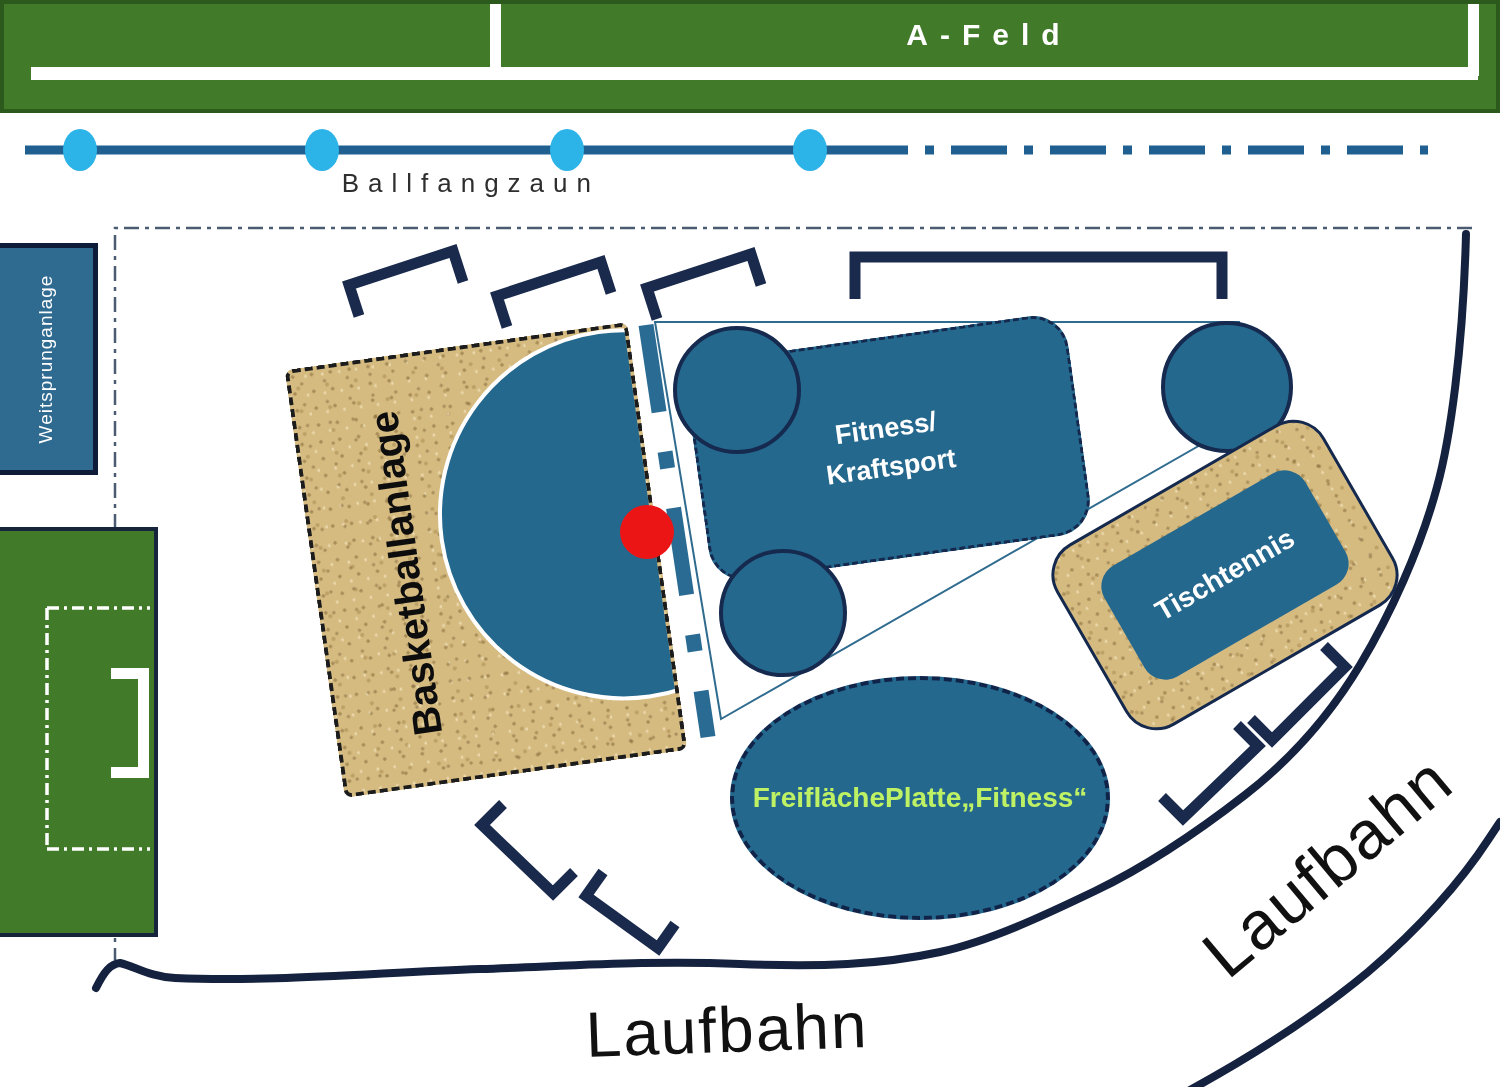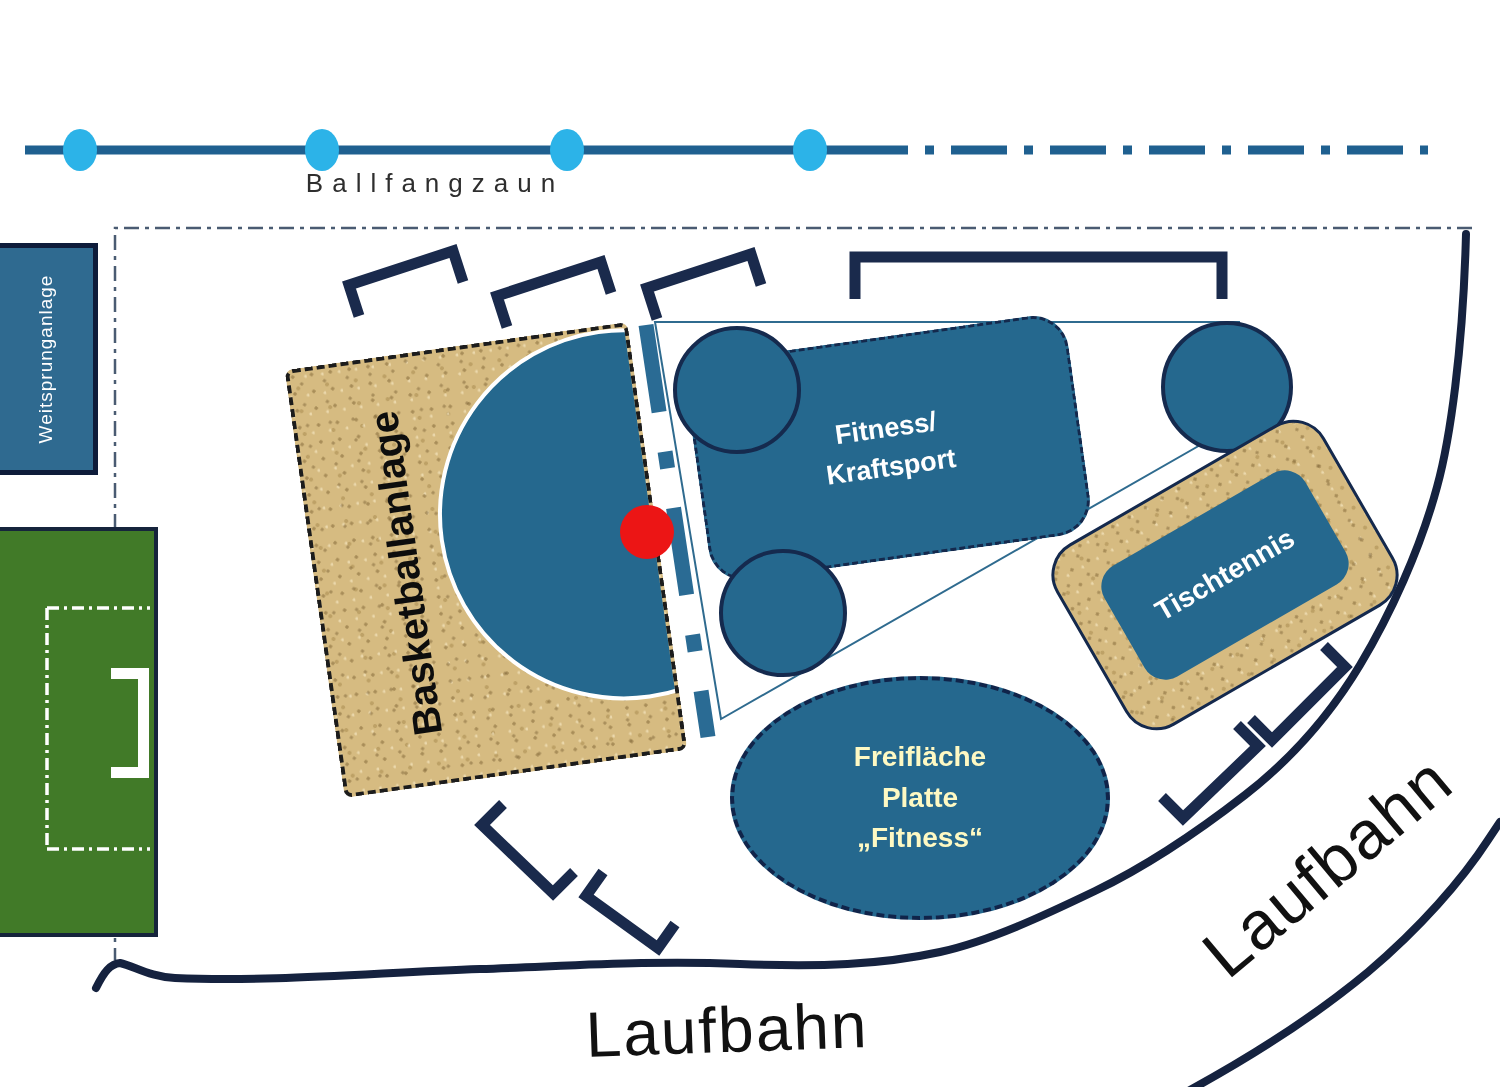--- a/index.html
+++ b/index.html
@@ -11,21 +11,21 @@
 
   
   .banner{left:0;top:0;width:1500px;height:113px;background:#417a28;
           border:4px solid #2c5a1d;box-sizing:border-box;z-index:2;}
   .banner-hline{left:27px;top:63px;width:1447px;height:13px;background:#ffffff;}
   .banner-vline1{left:486px;top:0;width:11px;height:70px;background:#ffffff;}
   .banner-vline2{left:1464px;top:0;width:11px;height:72px;background:#ffffff;}
   .banner-title{left:820px;top:14px;width:330px;text-align:center;color:#ffffff;
         font-size:30px;font-weight:bold;letter-spacing:12px;white-space:nowrap;}
 
-  .fence-label{left:270px;top:168px;width:330px;text-align:center;color:#2e2e2e;
+  .fence-label{left:270px;top:168px;width:330px;text-align:right;color:#2e2e2e;
         font-size:26px;letter-spacing:9px;z-index:2;white-space:nowrap;}
 
   
   .weitsprung{left:0;top:243px;width:98px;height:232px;background:#2f6a90;
         border:5px solid #0e1c3a;border-left:none;box-sizing:border-box;z-index:2;
         display:flex;align-items:center;justify-content:center;}
   .weitsprung span{transform:rotate(-90deg);white-space:nowrap;color:#ffffff;
         font-size:19px;letter-spacing:1px;}
 
   
@@ -63,22 +63,22 @@
   
   .tt{left:1070px;top:470px;width:310px;height:210px;transform:rotate(-30deg);
         border:3px solid #14294d;border-radius:36px;box-sizing:border-box;z-index:2;}
   .tt-table{position:absolute;left:36px;top:38px;width:232px;height:128px;background:#25688e;
         border-radius:24px;display:flex;align-items:center;justify-content:center;
         color:#ffffff;font-size:28px;font-weight:bold;}
 
   
   .frei{left:730px;top:676px;width:380px;height:244px;border-radius:50%;background:#25688e;
         border:4px dashed #10244a;box-sizing:border-box;z-index:2;
-        display:flex;flex-direction:column;align-items:center;justify-content:center;
-        color:#fef9c3;font-size:28px;font-weight:bold;line-height:1.45;text-align:center;}
+        display:flex;align-items:center;justify-content:center;
+        color:#bef264;font-size:28px;font-weight:bold;line-height:1.45;text-align:center;}
 
   
   .track-bottom{left:527px;top:993px;width:400px;text-align:center;color:#111111;
         font-size:64px;letter-spacing:2px;transform:rotate(-2deg);z-index:4;}
   .track-right{left:1127px;top:824px;width:400px;height:84px;line-height:84px;text-align:center;
         color:#111111;font-size:68px;letter-spacing:2px;transform:rotate(-40deg);z-index:4;}
 </style>
 </head>
 <body>
 
@@ -91,20 +91,26 @@
     <path d="M1240,322 L655,322 L721,719 L1237,424" fill="none" stroke="#2f6b8f" stroke-width="2"></path>
 
     <line x1="25" y1="150" x2="852" y2="150" stroke="#1f6090" stroke-width="9"></line>
     <line x1="852" y1="150" x2="1428" y2="150" stroke="#1f6090" stroke-width="9" stroke-dasharray="56 17 9 17"></line>
     <ellipse cx="80" cy="150" rx="17" ry="21" fill="#2cb3e8"></ellipse>
     <ellipse cx="322" cy="150" rx="17" ry="21" fill="#2cb3e8"></ellipse>
     <ellipse cx="567" cy="150" rx="17" ry="21" fill="#2cb3e8"></ellipse>
     <ellipse cx="810" cy="150" rx="17" ry="21" fill="#2cb3e8"></ellipse>
   </svg>
 
+  <div class="abs banner">
+    <div class="abs banner-hline"></div>
+    <div class="abs banner-vline1"></div>
+    <div class="abs banner-vline2"></div>
+    <div class="abs banner-title">A-Feld</div>
+  </div>
 
   <div class="abs fence-label">Ballfangzaun</div>
 
   <div class="abs weitsprung">
     <span>Weitsprunganlage</span>
   </div>
 
   <div class="abs soccer">
     <svg width="150" height="402" viewBox="0 0 150 402" style="position:absolute;left:0;top:0;">
       <path d="M47,77 L150,77 M47,77 L47,318 M47,318 L150,318" fill="none" stroke="#ffffff" stroke-width="3.5" stroke-dasharray="12 5 3 5"></path>

